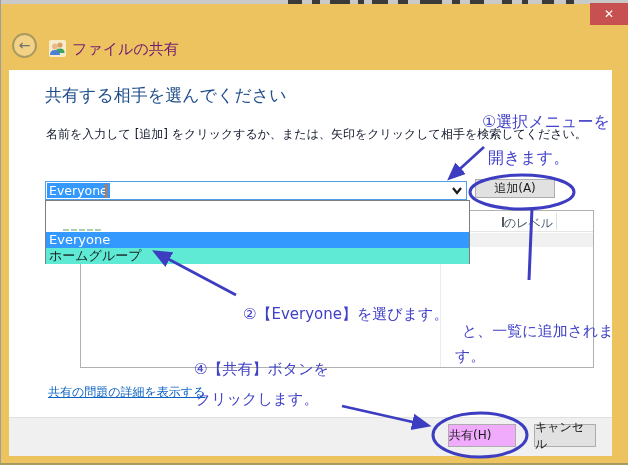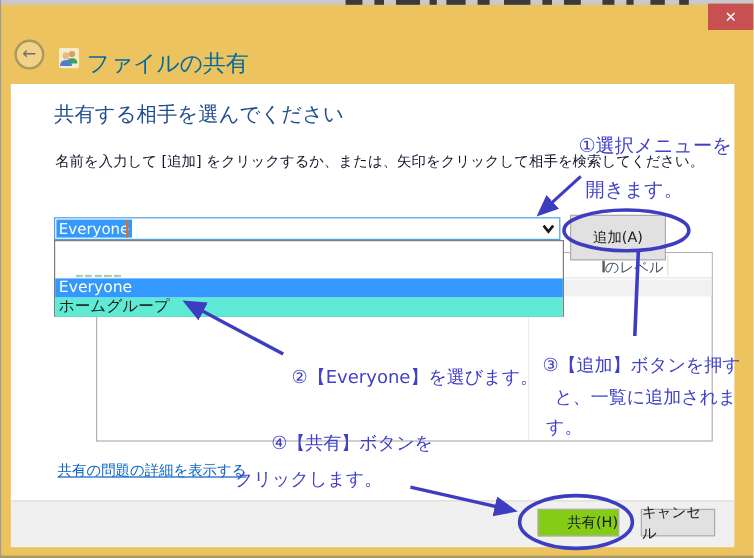--- a/index.html
+++ b/index.html
@@ -16,21 +16,21 @@
   .bottom-gray { position:absolute; left:0; top:463px; width:628px; height:2px; background:#a79a62; }
 
   .close-btn { position:absolute; left:590px; top:3px; width:38px; height:22px;
                background:#c75050; color:#fff; font-size:12px; font-weight:bold;
                display:flex; align-items:center; justify-content:center; cursor:default; }
 
   .back-btn { position:absolute; left:12px; top:33px; width:25px; height:25px; border-radius:50%;
               border:2px solid #a8995f; background:rgba(255,255,255,0.25);
               color:#6f6f6f; font-size:14px; line-height:21px; text-align:center; }
   .app-icon { position:absolute; left:49px; top:40px; width:17px; height:17px; }
-  .win-title { position:absolute; left:72px; top:40px; font-size:19px; color:#0369a1; }
+  .win-title { position:absolute; left:72px; top:40px; font-size:15px; color:#701a75; }
 
   
   .client { position:absolute; left:9px; top:70px; width:603px; height:347px; background:#fff; }
   .btnbar { position:absolute; left:9px; top:417px; width:603px; height:39px;
             background:#f0f0f0; border-top:1px solid #e0e0e0; }
 
   .heading { position:absolute; left:45px; top:84px; font-size:17px; color:#1f4e8c; }
   .instruction { position:absolute; left:46px; top:126px; font-size:12px; color:#0f172a; }
 
   
@@ -46,21 +46,21 @@
               border:1px solid #7d7d7d; z-index:25; }
   .dd-blank { position:absolute; left:0; top:0; width:423px; height:31px; }
   .dd-item1 { position:absolute; left:0; top:31px; width:423px; height:16px; background:#3399ff;
               color:#fff; font-size:13px; line-height:16px; padding-left:3px; }
   .dd-item2 { position:absolute; left:0; top:47px; width:423px; height:16px; background:#5eead4;
               color:#1a1a1a; font-size:13px; line-height:16px; padding-left:3px; }
   .dd-artifact { position:absolute; left:17px; top:28px; width:40px; height:2px; opacity:.55;
                  background:repeating-linear-gradient(90deg,#4aa3a0 0 3px,#8aa840 3px 6px,transparent 6px 8px); }
 
   
-  .add-btn { position:absolute; left:475px; top:179px; width:80px; height:38px;
+  .add-btn { position:absolute; left:475px; top:179px; width:80px; height:19px;
              background:#e1e1e1; border:1px solid #adadad; font-size:12px; color:#1a1a1a;
              display:flex; align-items:center; justify-content:center; z-index:20; }
 
   
   .listview { position:absolute; left:48px; top:210px; width:514px; height:158px;
               background:#fff; border:1px solid #b0b0b0; z-index:10;margin-left:32px; }
   .lv-header { position:absolute; left:0; top:0; width:512px; height:21px; background:#fff;
                border-bottom:1px solid #e5e5e5; }
   .lv-header-text { position:absolute; left:423px; top:4px; font-size:12px; color:#4a5a6a; }
   .lv-header-sliver { position:absolute; left:421px; top:6px; width:2px; height:10px; background:#5a5a5a; }
@@ -69,29 +69,29 @@
   .lv-coldiv { position:absolute; left:359px; top:36px; width:1px; height:120px; background:#e7edf4; }
 
   
   .ann { position:absolute; color:#4040c8; z-index:60; white-space:nowrap; }
   .ann1a { left:482px; top:112px; font-size:16px; }
   .ann1b { left:488px; top:148px; font-size:16px; }
   .ann2  { left:243px; top:281px; font-size:15px;margin-top:24px; }
   .ann3a { left:452px; top:295px; font-size:15px; }
   .ann3b { left:462px; top:322px; font-size:15px; }
   .ann3c { left:455px; top:347px; font-size:15px; }
-  .ann4a { left:194px; top:360px; font-size:15px;margin-left:32px; }
+  .ann4a { left:194px; top:360px; font-size:15px; }
   .ann4b { left:196px; top:390px; font-size:15px; }
 
   .details-link { position:absolute; left:48px; top:384px; font-size:12px; color:#0b61c4;
                   text-decoration:underline; z-index:15; }
 
   .share-btn { position:absolute; left:448px; top:424px; width:68px; height:23px;
-               background:#84cc16; border:1px solid #adadad; font-size:12px; color:#1a1a1a;
-               display:flex; align-items:center; justify-content:flex-end; z-index:20; }
+               background:#f0abfc; border:1px solid #adadad; font-size:12px; color:#1a1a1a;
+               display:flex; align-items:center; justify-content:flex-start; z-index:20; }
   .cancel-btn { position:absolute; left:534px; top:424px; width:62px; height:23px;
                 background:#e1e1e1; border:1px solid #adadad; font-size:12px; color:#1a1a1a;
                 display:flex; align-items:center; justify-content:center; z-index:20; }
 
   .overlay { position:absolute; left:0; top:0; width:628px; height:465px;
              pointer-events:none; z-index:50; }
 </style>
 </head>
 <body>
 
@@ -159,21 +159,20 @@
     <div class="dd-item2">ホームグループ</div>
   </div>
 
   <div class="add-btn">
     <span>追加(A)</span>
   </div>
 
   <div class="ann ann1a">①選択メニューを</div>
   <div class="ann ann1b">開きます。</div>
   <div class="ann ann2">②【Everyone】を選びます。</div>
-  <div class="ann ann3a">③【追加】ボタンを押す</div>
   <div class="ann ann3b">と、一覧に追加されま</div>
   <div class="ann ann3c">す。</div>
   <div class="ann ann4a">④【共有】ボタンを</div>
   <div class="ann ann4b">クリックします。</div>
 
   <a class="details-link">共有の問題の詳細を表示する</a>
 
   <div class="share-btn">
     <span>共有(H)</span>
   </div>

